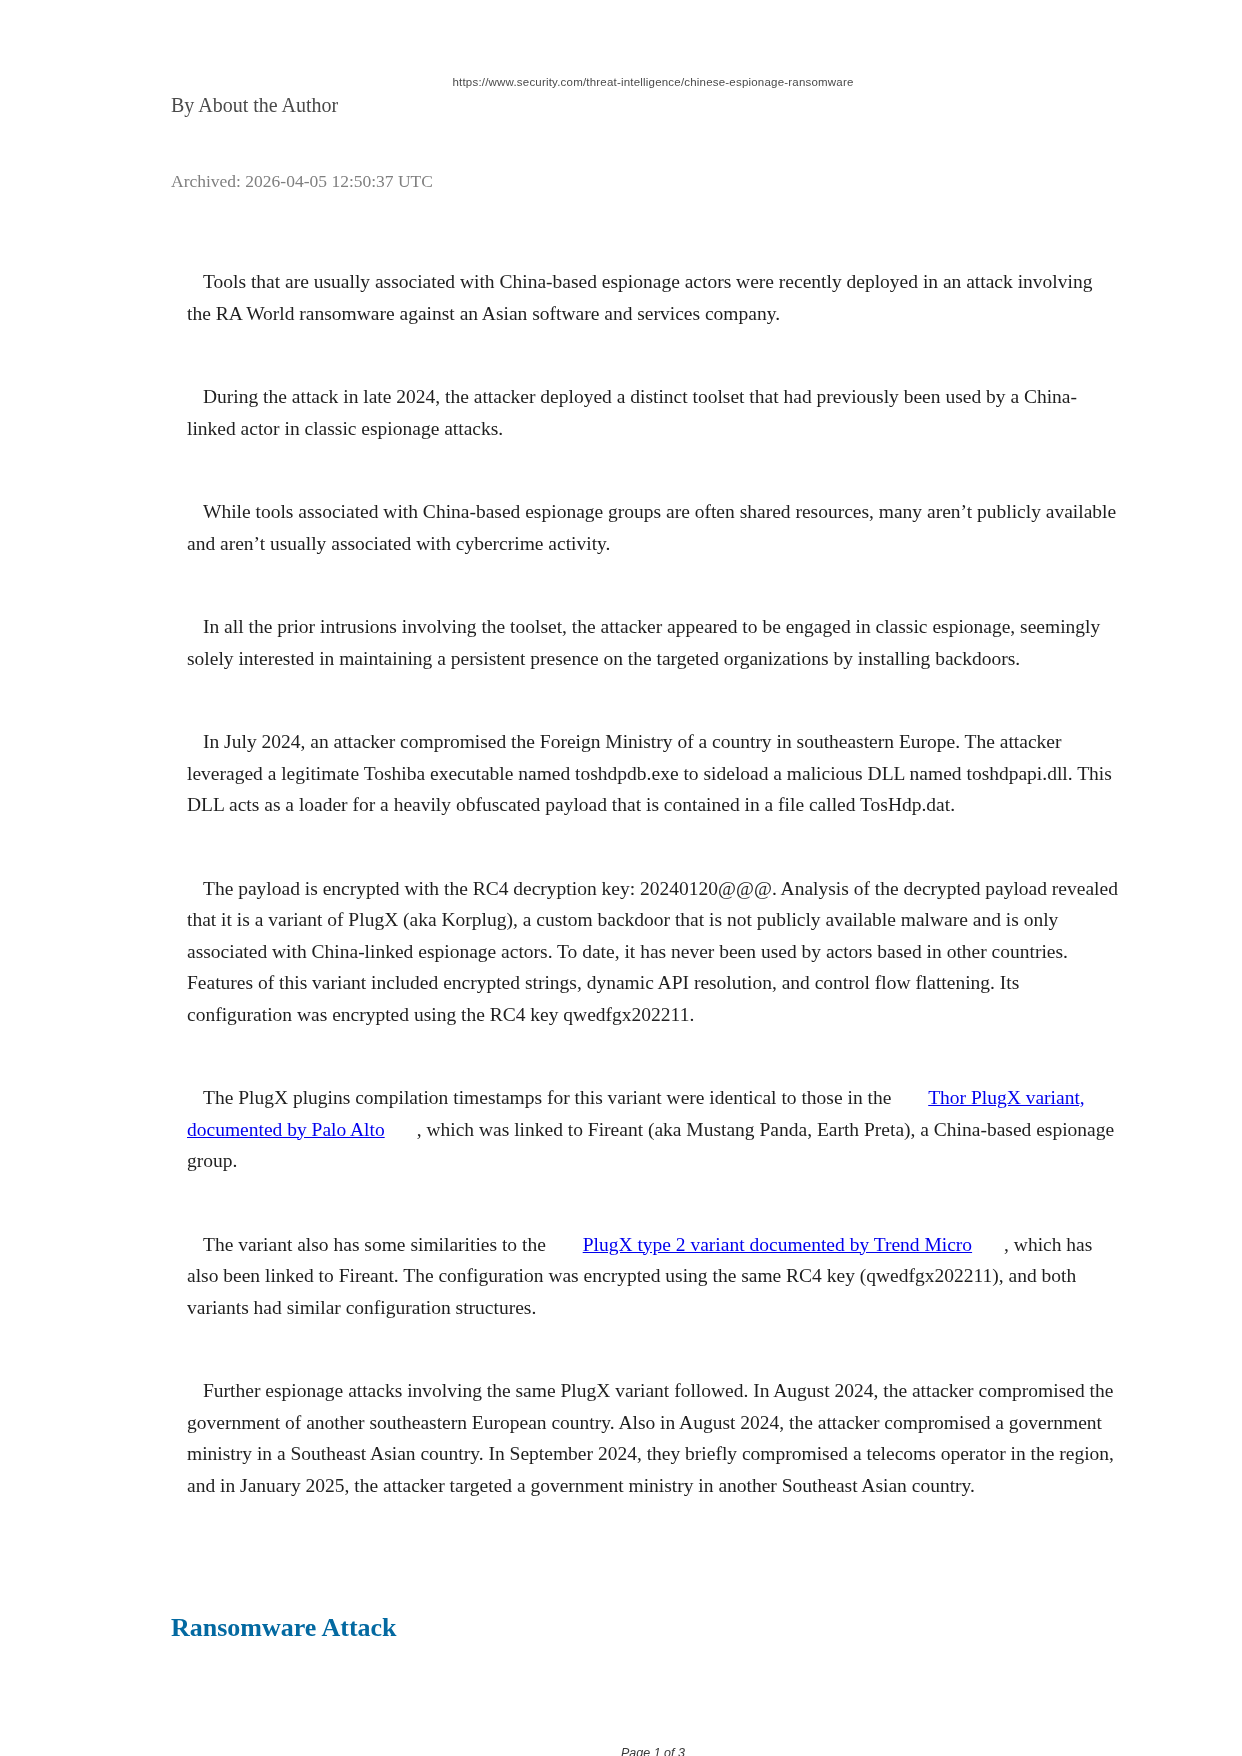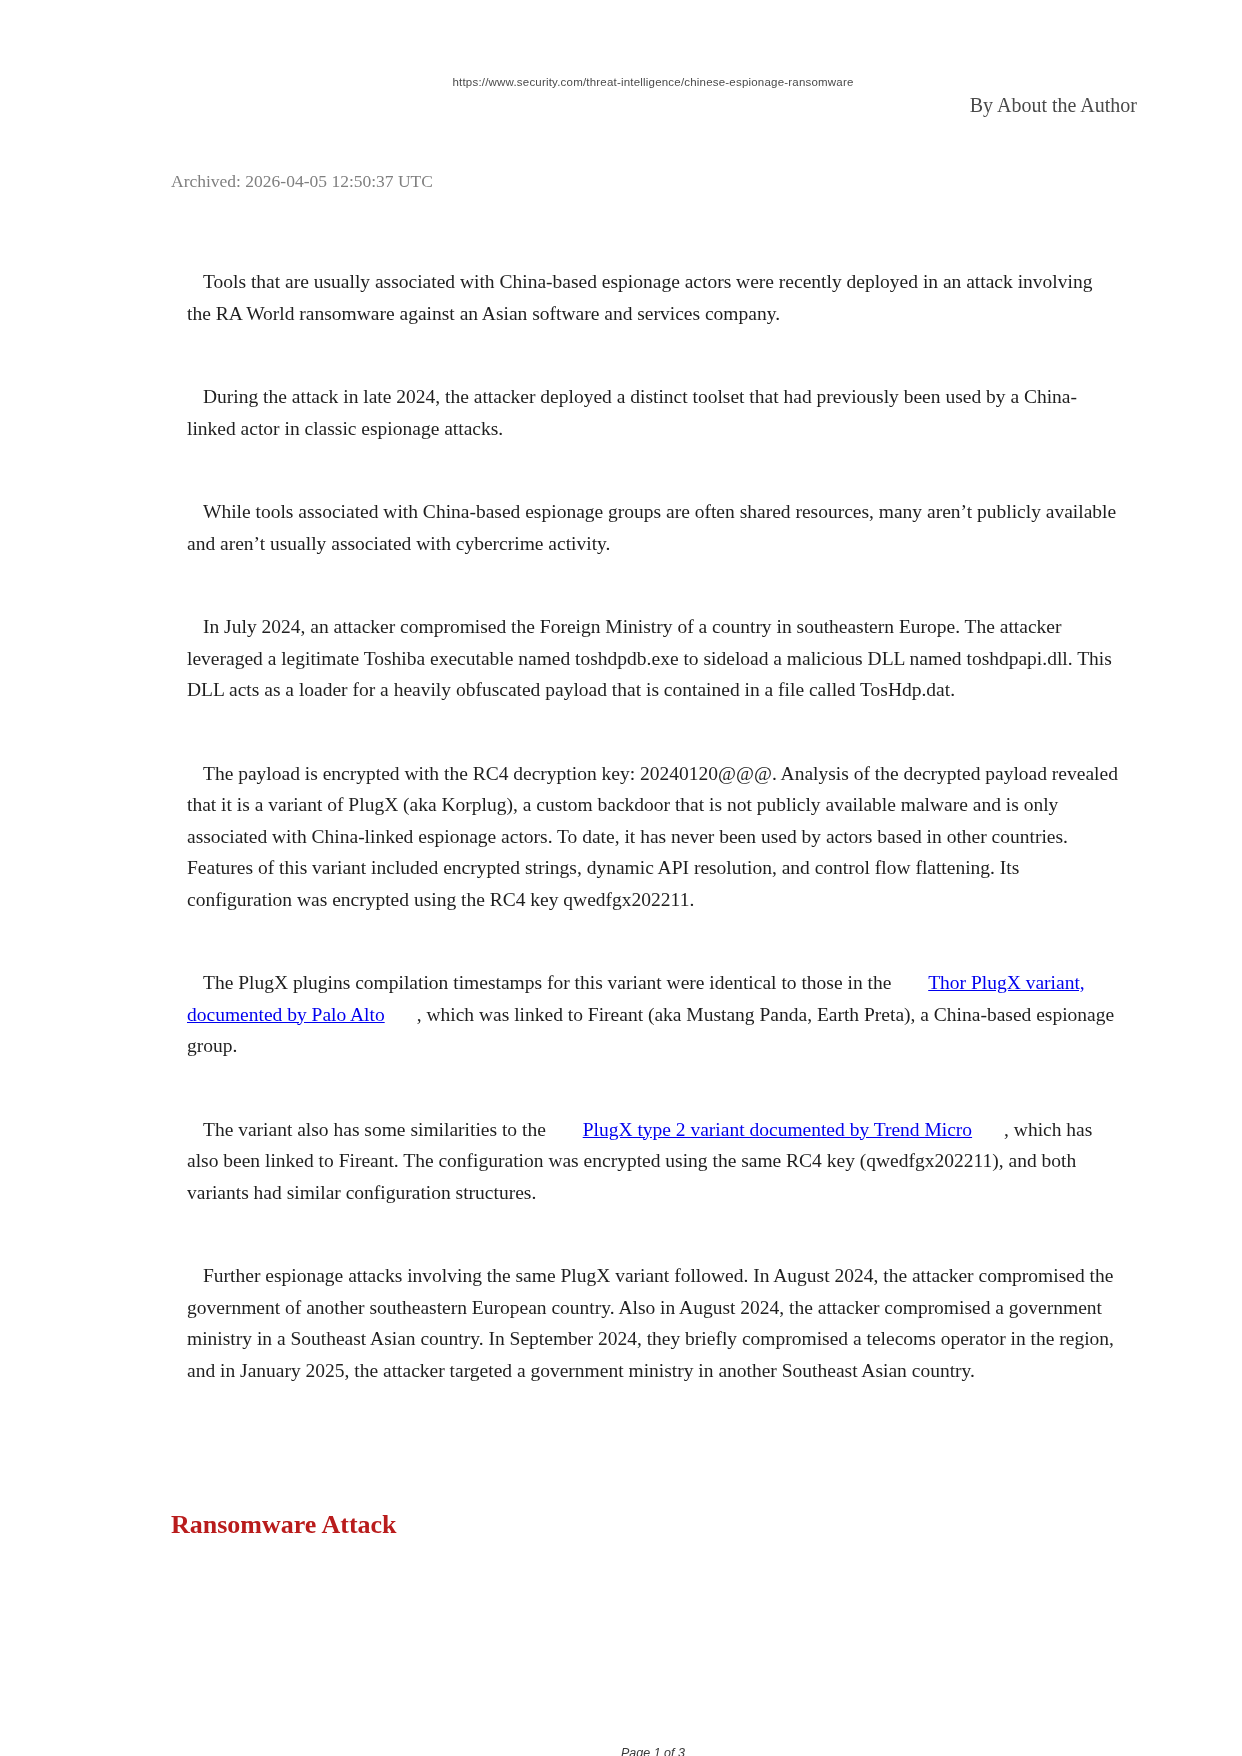--- a/index.html
+++ b/index.html
@@ -30,45 +30,44 @@
     font-size: 31px;
     line-height: 1.25;
     font-weight: bold;
     color: #161616;
     letter-spacing: 0.2px;
   }
   .byline {
     margin-top: 30px;
     font-size: 20px;
     color: #4a4a4a;
-    text-align: right;
   }
   .archived {
     margin-top: 22px;
     font-size: 17.5px;
     color: #7f7f7f;
   }
   .body-copy { margin-top: 6px; }
   .body-copy p {
     margin: 20px 0;
     font-size: 19.5px;
     line-height: 31.5px;
     color: #1f1f1f;
     text-align: left;
   }
   .body-copy a {
     color: var(--link-color, #0000ee);
     text-decoration: underline;
     cursor: pointer;
   }
   h2.section-heading {
-    margin-top: 56px;
+    margin-top: 44px;
     font-size: 26px;
     font-weight: bold;
-    color: #b91c1c;
+    color: #0369a1;
   }
   .footer {
     position: absolute;
     top: 1698px;
     left: 0; right: 0;
     text-align: center;
     font-family: "Liberation Sans", "DejaVu Sans", sans-serif;
     font-size: 12.5px;
     color: #3a3a3a;
     font-style: italic;
@@ -85,20 +84,21 @@
 
 
     <div class="byline">By About the Author</div>
 
     <div class="archived">Archived: 2026-04-05 12:50:37 UTC</div>
 
     <div class="body-copy" id="paragraphs">
         <p><span>Tools that are usually associated with China-based espionage actors were recently deployed in an attack involving the RA World ransomware against an Asian software and services company.</span></p>
         <p><span>During the attack in late 2024, the attacker deployed a distinct toolset that had previously been used by a China-linked actor in classic espionage attacks.</span></p>
         <p><span>While tools associated with China-based espionage groups are often shared resources, many aren’t publicly available and aren’t usually associated with cybercrime activity.</span></p>
+        <p><span>In all the prior intrusions involving the toolset, the attacker appeared to be engaged in classic espionage, seemingly solely interested in maintaining a persistent presence on the targeted organizations by installing backdoors.</span></p>
         <p><span>In July 2024, an attacker compromised the Foreign Ministry of a country in southeastern Europe. The attacker leveraged a legitimate Toshiba executable named toshdpdb.exe to sideload a malicious DLL named toshdpapi.dll. This DLL acts as a loader for a heavily obfuscated payload that is contained in a file called TosHdp.dat.</span></p>
         <p><span>The payload is encrypted with the RC4 decryption key: 20240120@@@. Analysis of the decrypted payload revealed that it is a variant of PlugX (aka Korplug), a custom backdoor that is not publicly available malware and is only associated with China-linked espionage actors. To date, it has never been used by actors based in other countries. Features of this variant included encrypted strings, dynamic API resolution, and control flow flattening. Its configuration was encrypted using the RC4 key qwedfgx202211.</span></p>
         <p><span>The PlugX plugins compilation timestamps for this variant were identical to those in the </span><a href="#">Thor PlugX variant, documented by Palo Alto</a><span>, which was linked to Fireant (aka Mustang Panda, Earth Preta), a China-based espionage group.</span></p>
         <p><span>The variant also has some similarities to the </span><a href="#">PlugX type 2 variant documented by Trend Micro</a><span>, which has also been linked to Fireant. The configuration was encrypted using the same RC4 key (qwedfgx202211), and both variants had similar configuration structures.</span></p>
         <p><span>Further espionage attacks involving the same PlugX variant followed. In August 2024, the attacker compromised the government of another southeastern European country. Also in August 2024, the attacker compromised a government ministry in a Southeast Asian country. In September 2024, they briefly compromised a telecoms operator in the region, and in January 2025, the attacker targeted a government ministry in another Southeast Asian country.</span></p>
       </div>
 
     <h2 class="section-heading">Ransomware Attack</h2>
 
   </div>

